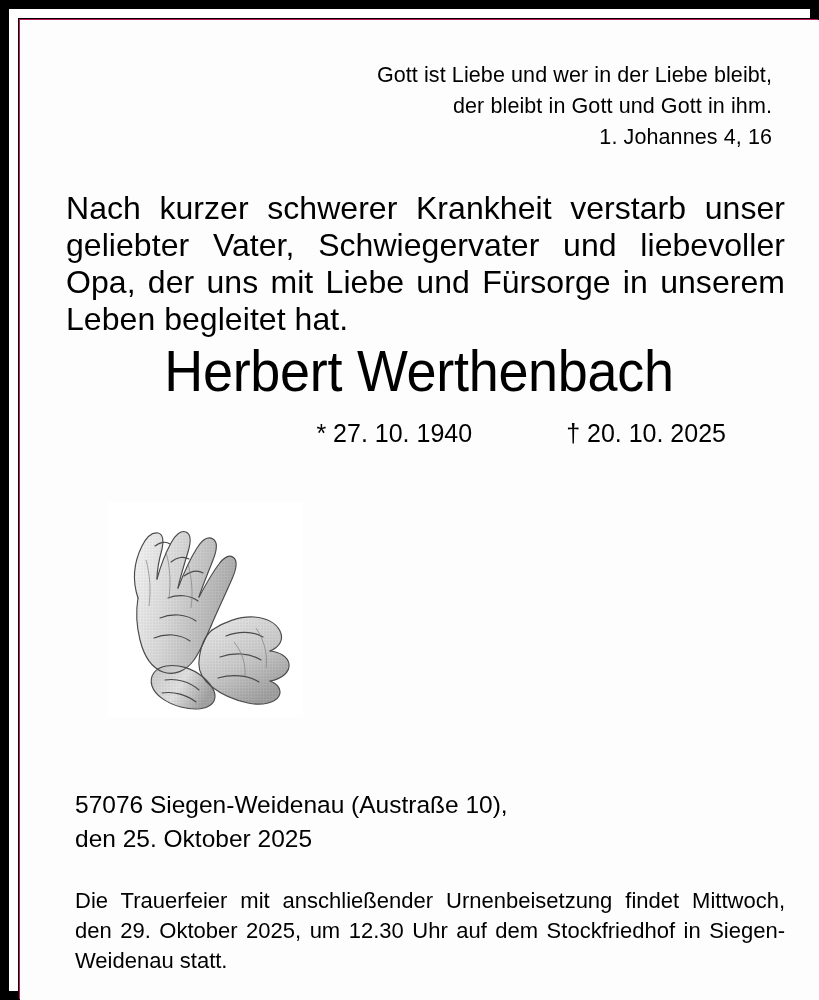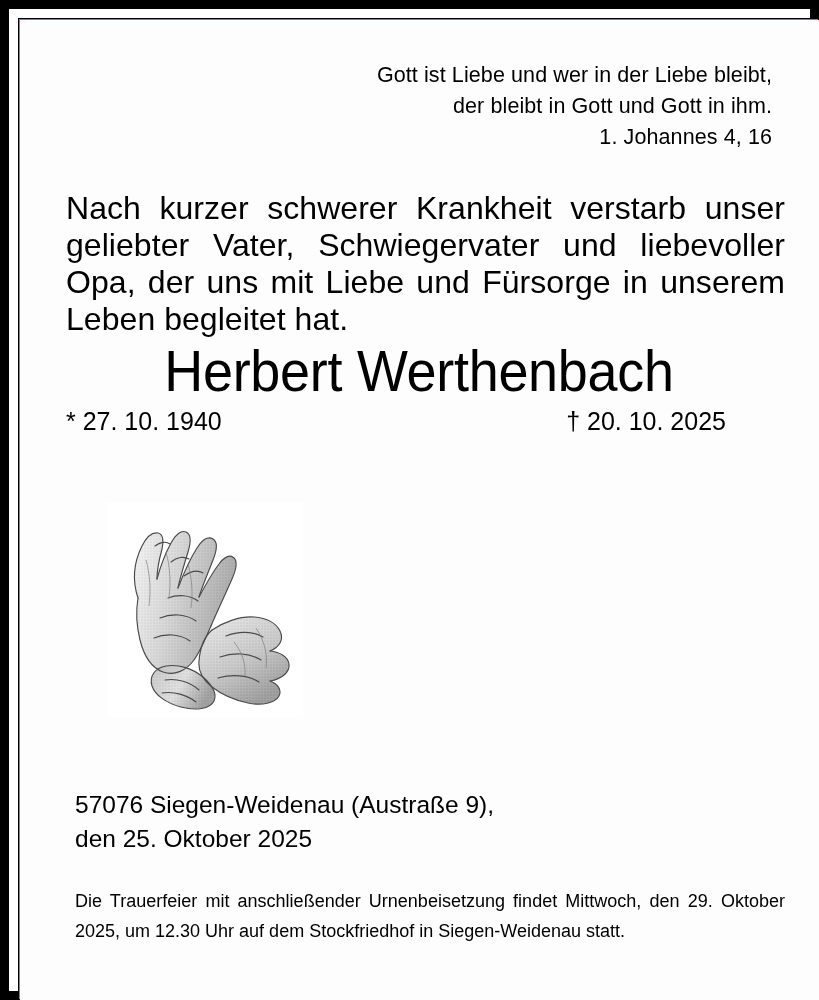--- a/index.html
+++ b/index.html
@@ -26,21 +26,21 @@
     border: 9px solid #000000;
     background: #ffffff;
   }
   .notice-inner {
     position: absolute;
     left: 9px; top: 9px;
     width: 801px;
     height: 982px;
     box-sizing: border-box;
     border: 1px solid #000000;
-    background: #ec4899;
+    background: #be185d;
     padding: 0;
   }
   .notice-page {
     position: absolute;
     left: 1px; top: 1px;
     width: 799px;
     height: 980px;
     background: #fdfdfd;
     overflow: hidden;
   }
@@ -86,26 +86,26 @@
     letter-spacing: -0.3px;
     transform: scaleX(0.93);
     transform-origin: center center;
     white-space: nowrap;
   }
 
   
   .dates {
     position: absolute;
     left: 46px;
-    top: 384px;
+    top: 396px;
     width: 660px;
     font-size: 25px;
     line-height: 34px;
     display: flex;
-    justify-content: space-between;
+    justify-content: flex-end;
     gap: 94px;
     white-space: nowrap;
   }
   .date-item { display: inline-block; }
 
   
   .hands {
     position: absolute;
     left: 88px;
     top: 482px;
@@ -147,21 +147,21 @@
   }
   .address-line { display: block; white-space: nowrap; }
   .address b { font-weight: 400; }
 
   
   .service {
     position: absolute;
     left: 55px;
     top: 866px;
     width: 710px;
-    font-size: 18px;
+    font-size: 22px;
     line-height: 30px;
     text-align: justify;
     text-align-last: left;
   }
 </style>
 </head>
 <body>
 
 <div class="notice-frame">
   <div class="notice-inner">
@@ -283,21 +283,21 @@
             <path d="M58 50 C62 64 63 80 61 96"></path>
             <path d="M80 62 C84 76 85 92 83 106"></path>
             <path d="M126 140 C134 150 138 162 137 174"></path>
             <path d="M148 126 C156 138 160 152 158 166"></path>
           </g>
         </svg>
       </div>
 
 
       <div class="address">
-        <span class="address-line"><span>57076 </span><b>Siegen-Weidenau</b><span> (Austraße 9),</span></span>
+        <span class="address-line"><span>57076 </span><b>Siegen-Weidenau</b><span> (Austraße 10),</span></span>
         <span class="address-line">den 25. Oktober 2025</span>
       </div>
 
       <div class="service">Die Trauerfeier mit anschließender Urnenbeisetzung findet Mittwoch, den 29. Oktober 2025, um 12.30 Uhr auf dem Stockfriedhof in Siegen-Weidenau statt.</div>
 
     </div>
   </div>
 </div>
 
 </body></html>

